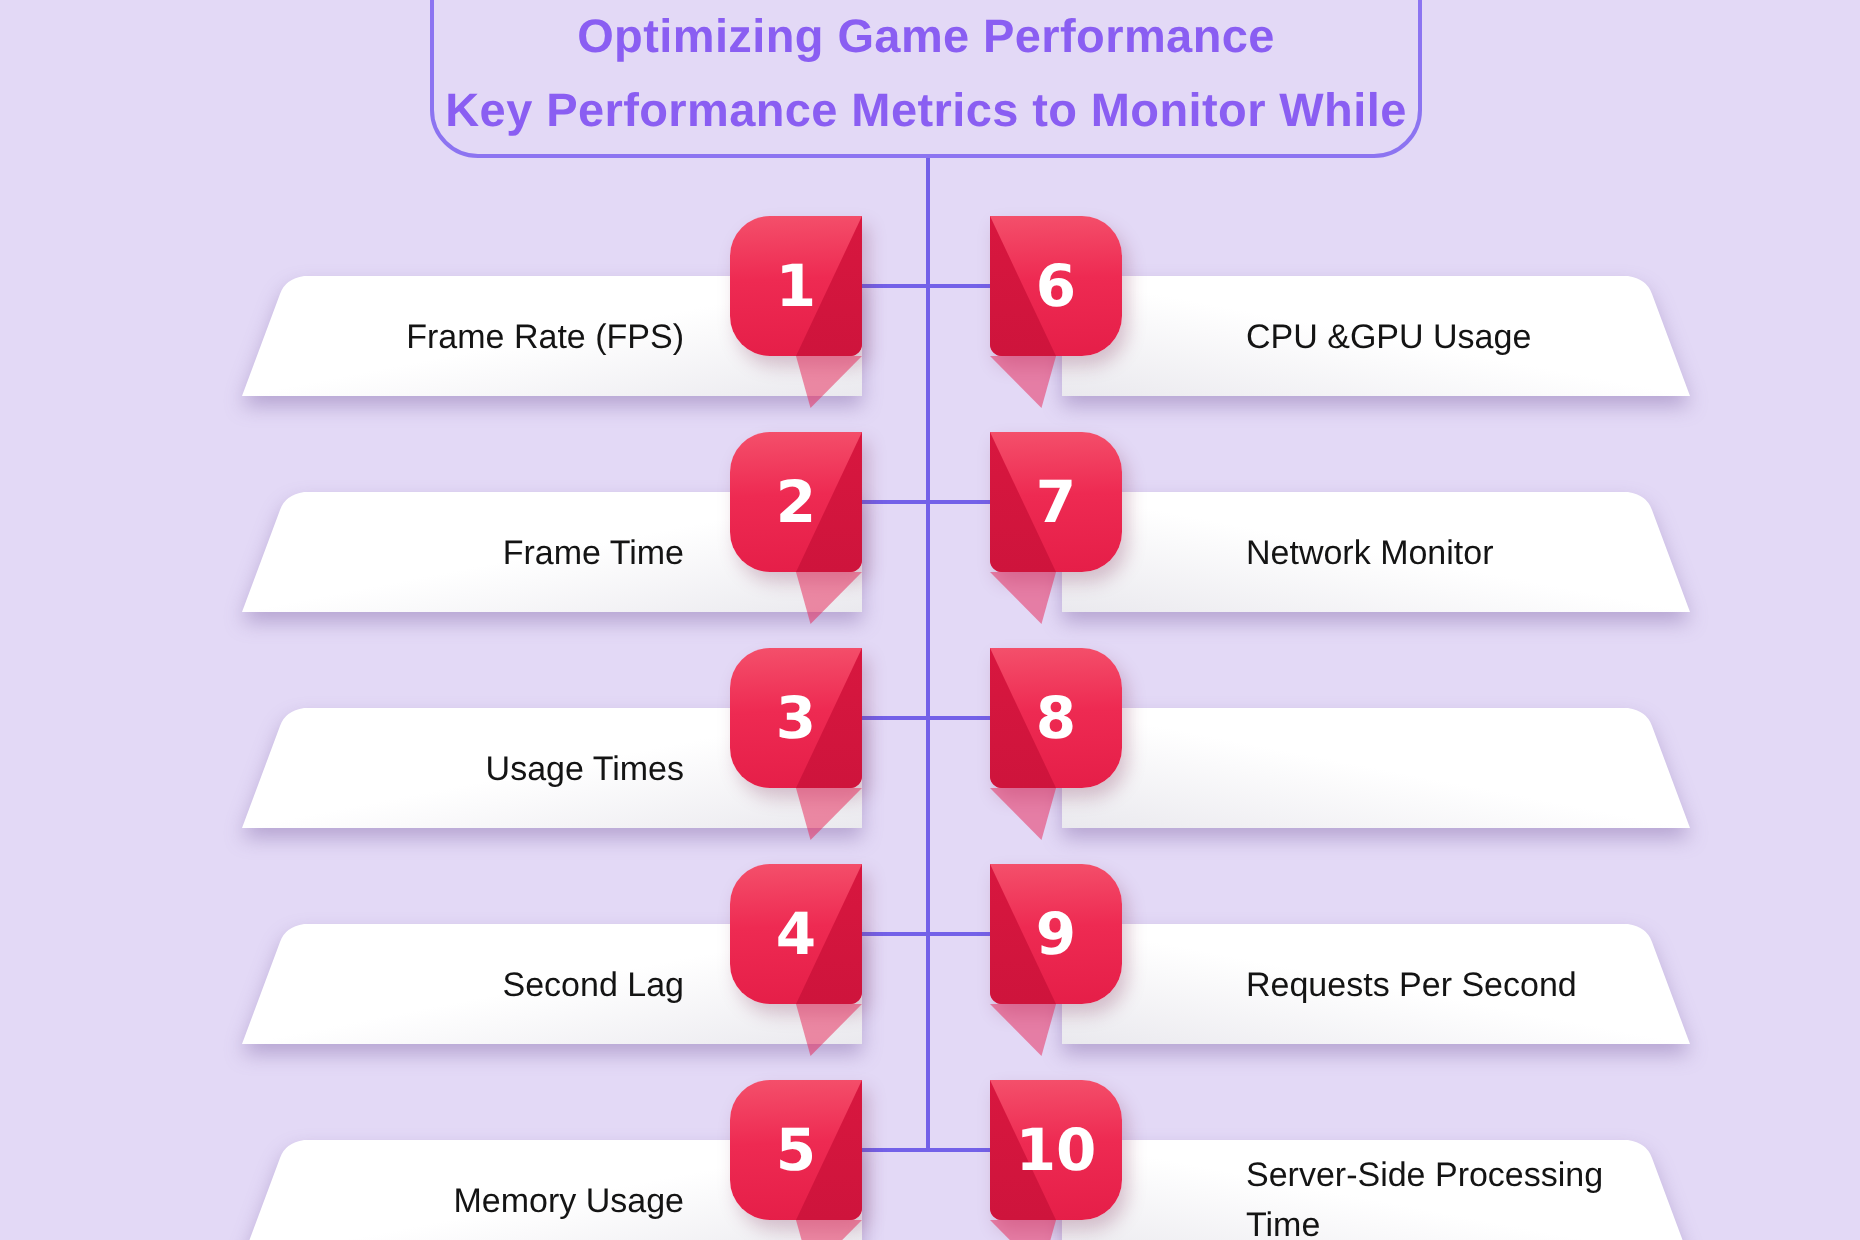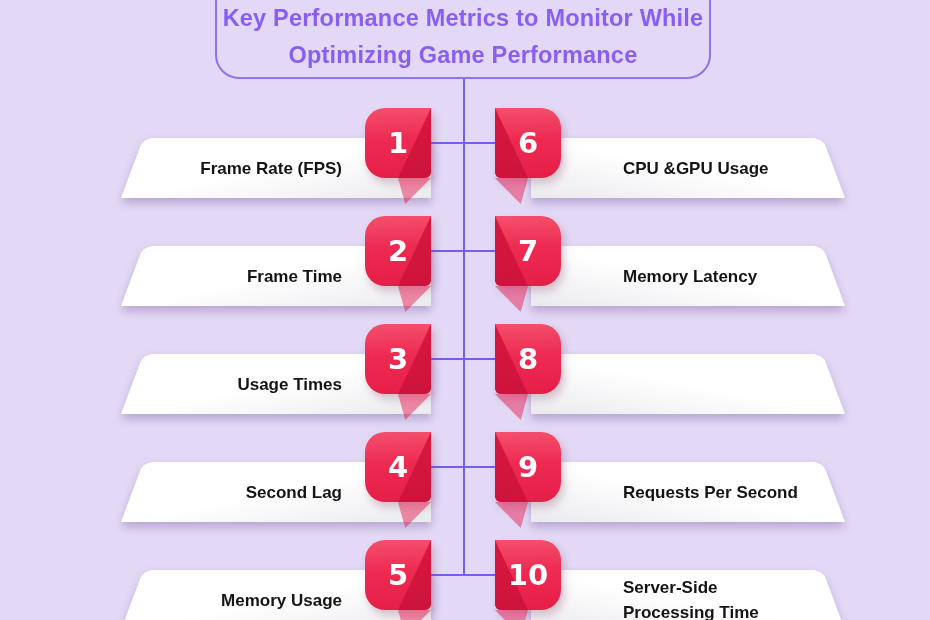--- a/index.html
+++ b/index.html
@@ -41,21 +41,21 @@
   .item.left  .banner{left:121px;width:310px;}
   .item.right .banner{left:495px;width:314px;margin-left:36px;}
   .banner svg{
     position:absolute;left:0;top:0;
     filter:drop-shadow(0 5px 5px rgba(108,78,150,.38));
   }
   .label{
     position:absolute;top:0;height:60px;
     display:flex;align-items:center;
     color:var(--label-text,#141414);
-    font-size:17px;font-weight:700;line-height:25px;
+    font-size:17px;font-weight:400;line-height:25px;
   }
   .item.left  .label{left:10px;right:89px;justify-content:flex-end;text-align:right;}
   .item.right .label{left:92px;right:34px;justify-content:flex-start;text-align:left;}
   
   .badge{
     position:absolute;top:0;width:66px;height:70px;z-index:3;
     background:linear-gradient(178deg,var(--badge-red-top,#F4506B),#EE2A52 45%,var(--badge-red-bottom,#E51E48));
     overflow:hidden;
     box-shadow:3px 5px 9px rgba(130,50,90,.28);
   }
@@ -92,22 +92,22 @@
           <stop offset="1" stop-color="#EAE9EE"></stop>
       </linearGradient>
       <linearGradient id="gradR" x1="1" y1="0" x2="0" y2="1">
         <stop offset="0.5" stop-color="#FFFFFF"></stop>
           <stop offset="1" stop-color="#EAE9EE"></stop>
       </linearGradient>
     </defs>
   </svg>
 
   <div class="titlebox">
+    <div class="title-line">Optimizing Game Performance</div>
     <div class="title-line">Key Performance Metrics to Monitor While</div>
-    <div class="title-line">Optimizing Game Performance</div>
   </div>
 
   <div class="vline"></div>
 
   <div class="item left t1">
     <div class="row-connector"></div>
     <div class="banner">
       <svg width="310" height="60" viewBox="0 0 310 60">
           <path d="M31 0 H310 V60 H0 L19 9 Q21.5 1.5 31 0 Z" fill="url(#gradL)"></path>
         </svg>
@@ -192,21 +192,21 @@
       <span class="num">6</span>
     </div>
     <div class="tail"></div>
   </div>
 
   <div class="item right t2">
     <div class="banner">
       <svg width="314" height="60" viewBox="0 0 314 60">
           <path d="M0 0 H283 Q292.5 1.5 295 9 L314 60 H0 Z" fill="url(#gradR)"></path>
         </svg>
-      <span class="label">Memory Latency</span>
+      <span class="label">Network Monitor</span>
     </div>
     <div class="badge">
       <div class="fold"></div>
       <span class="num">7</span>
     </div>
     <div class="tail"></div>
   </div>
 
   <div class="item right t3">
     <div class="banner">

